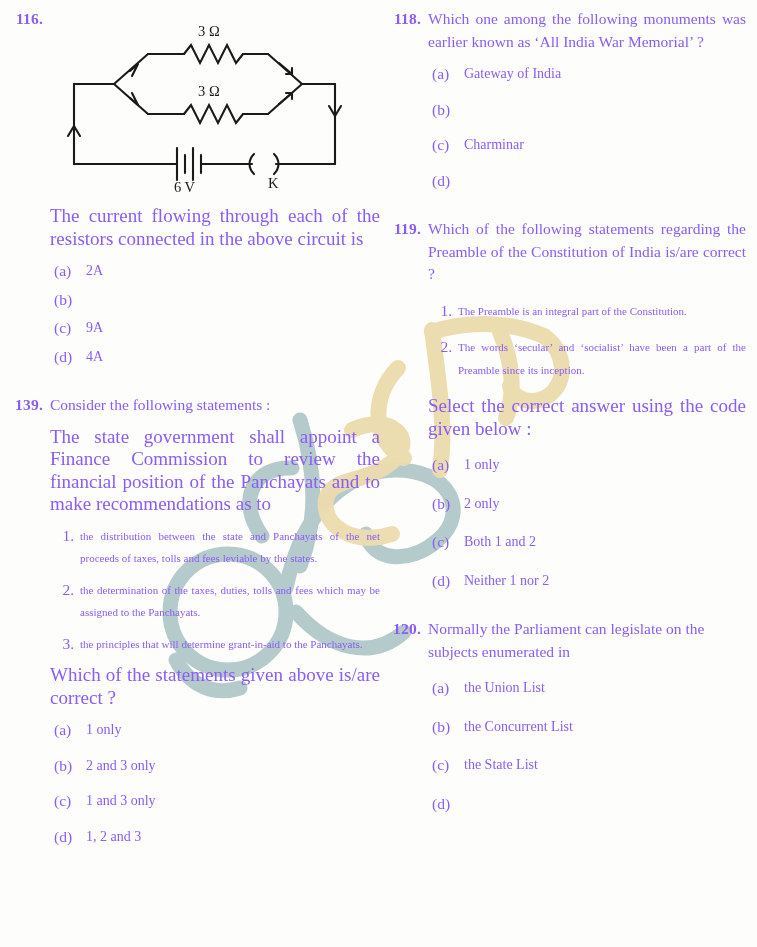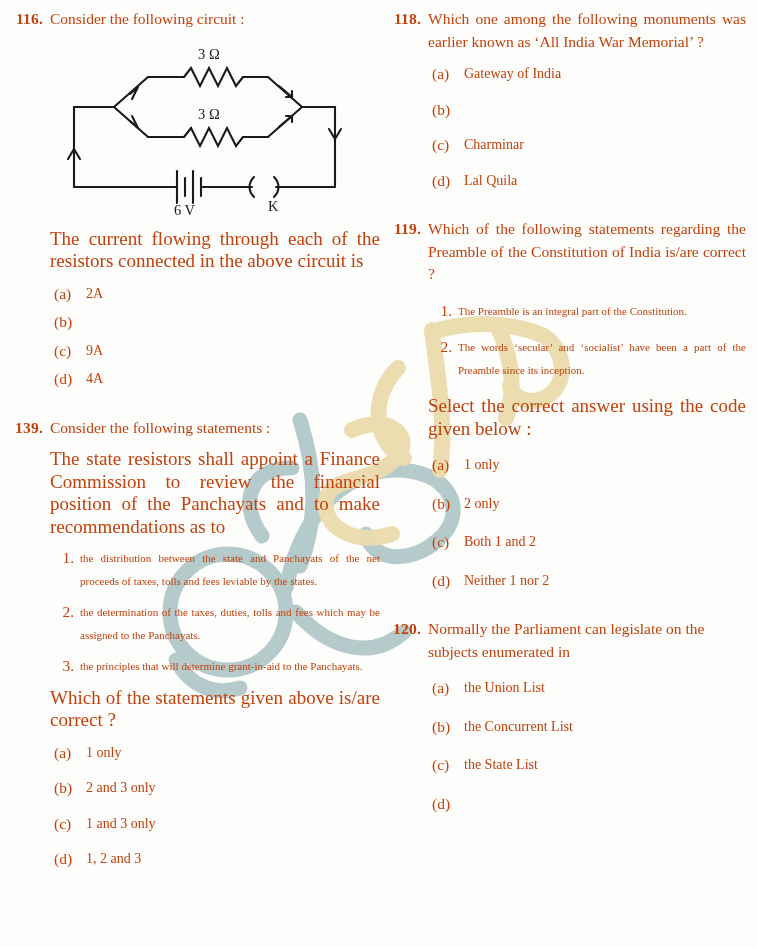--- a/index.html
+++ b/index.html
@@ -7,21 +7,21 @@
     padding: 0;
     background: #ffffff;
   }
   .page {
     position: relative;
     width: 757px;
     height: 947px;
     background: #fdfdfb;
     overflow: hidden;
     font-family: "Liberation Serif", serif;
-    color: #c2410c;
+    color: #8b5cf6;
   }
 
   
   .watermark {
     position: absolute;
     left: 0; top: 0;
     width: 757px; height: 947px;
     pointer-events: none;
     z-index: 0;
   }
@@ -176,21 +176,20 @@
     </g>
   </svg>
 
   <div class="columns">
 
     <div class="col left">
 
       <div class="q">
         <div class="q-num">116.</div>
         <div class="q-body">
-          <p class="q-stem nojust">Consider the following circuit :</p>
 
           <div class="circuit-wrap">
             <svg width="310" height="178" viewBox="0 0 310 178" xmlns="http://www.w3.org/2000/svg">
               <g fill="none" stroke="#1a1a1a" stroke-width="2.1" stroke-linecap="round">
 
                 <path d="M22 70 L22 150"></path>
 
                 <path d="M22 150 L120 150"></path>
 
                 <path d="M163 150 L196 150"></path>
@@ -271,21 +270,21 @@
           </div>
         </div>
       </div>
 
       <div class="gap-md"></div>
 
       <div class="q">
         <div class="q-num">139.</div>
         <div class="q-body">
           <p class="q-stem nojust">Consider the following statements :</p>
-          <p class="para">The state resistors shall appoint a Finance Commission to review the financial position of the Panchayats and to make recommendations as to</p>
+          <p class="para">The state government shall appoint a Finance Commission to review the financial position of the Panchayats and to make recommendations as to</p>
 
           <div class="stmts">
             <div class="stmt">
               <span class="stmt-num">1.</span>
               <span class="stmt-txt">the distribution between the state and Panchayats of the net proceeds of taxes, tolls and fees leviable by the states.</span>
             </div>
             <div class="stmt">
               <span class="stmt-num">2.</span>
               <span class="stmt-txt">the determination of the taxes, duties, tolls and fees which may be assigned to the Panchayats.</span>
             </div>
@@ -334,21 +333,20 @@
             </div>
             <div class="opt">
               <span class="opt-key">(b)</span>
             </div>
             <div class="opt">
               <span class="opt-key">(c)</span>
               <span class="opt-txt">Charminar</span>
             </div>
             <div class="opt">
               <span class="opt-key">(d)</span>
-              <span class="opt-txt">Lal Quila</span>
             </div>
           </div>
         </div>
       </div>
 
       <div class="gap-lg"></div>
 
       <div class="q">
         <div class="q-num">119.</div>
         <div class="q-body">

